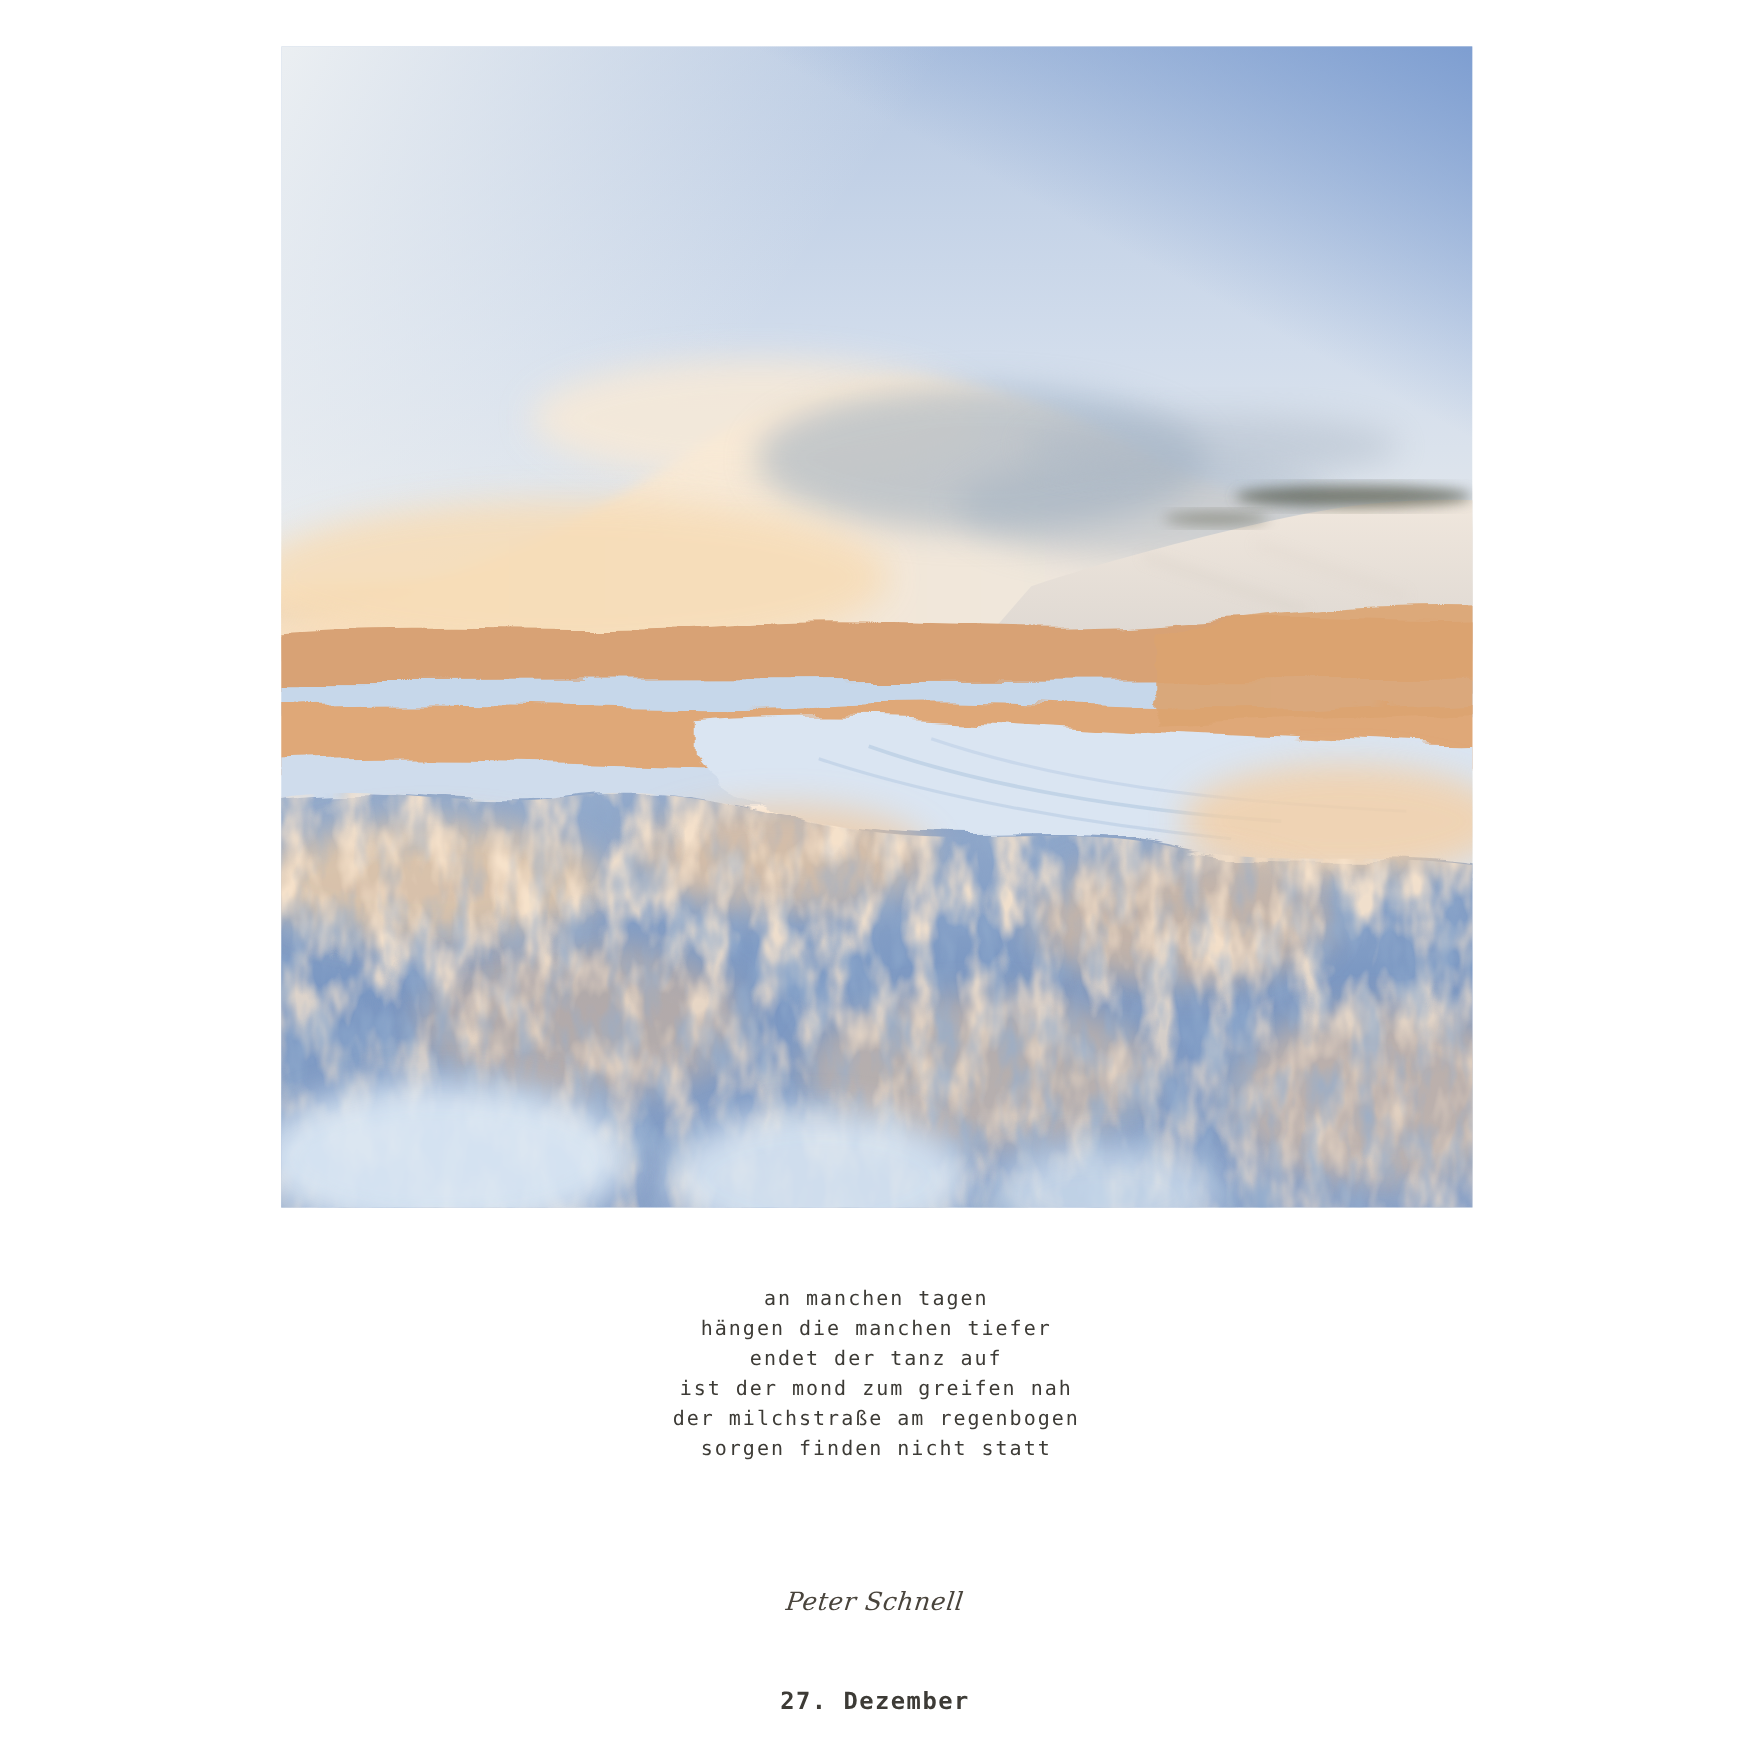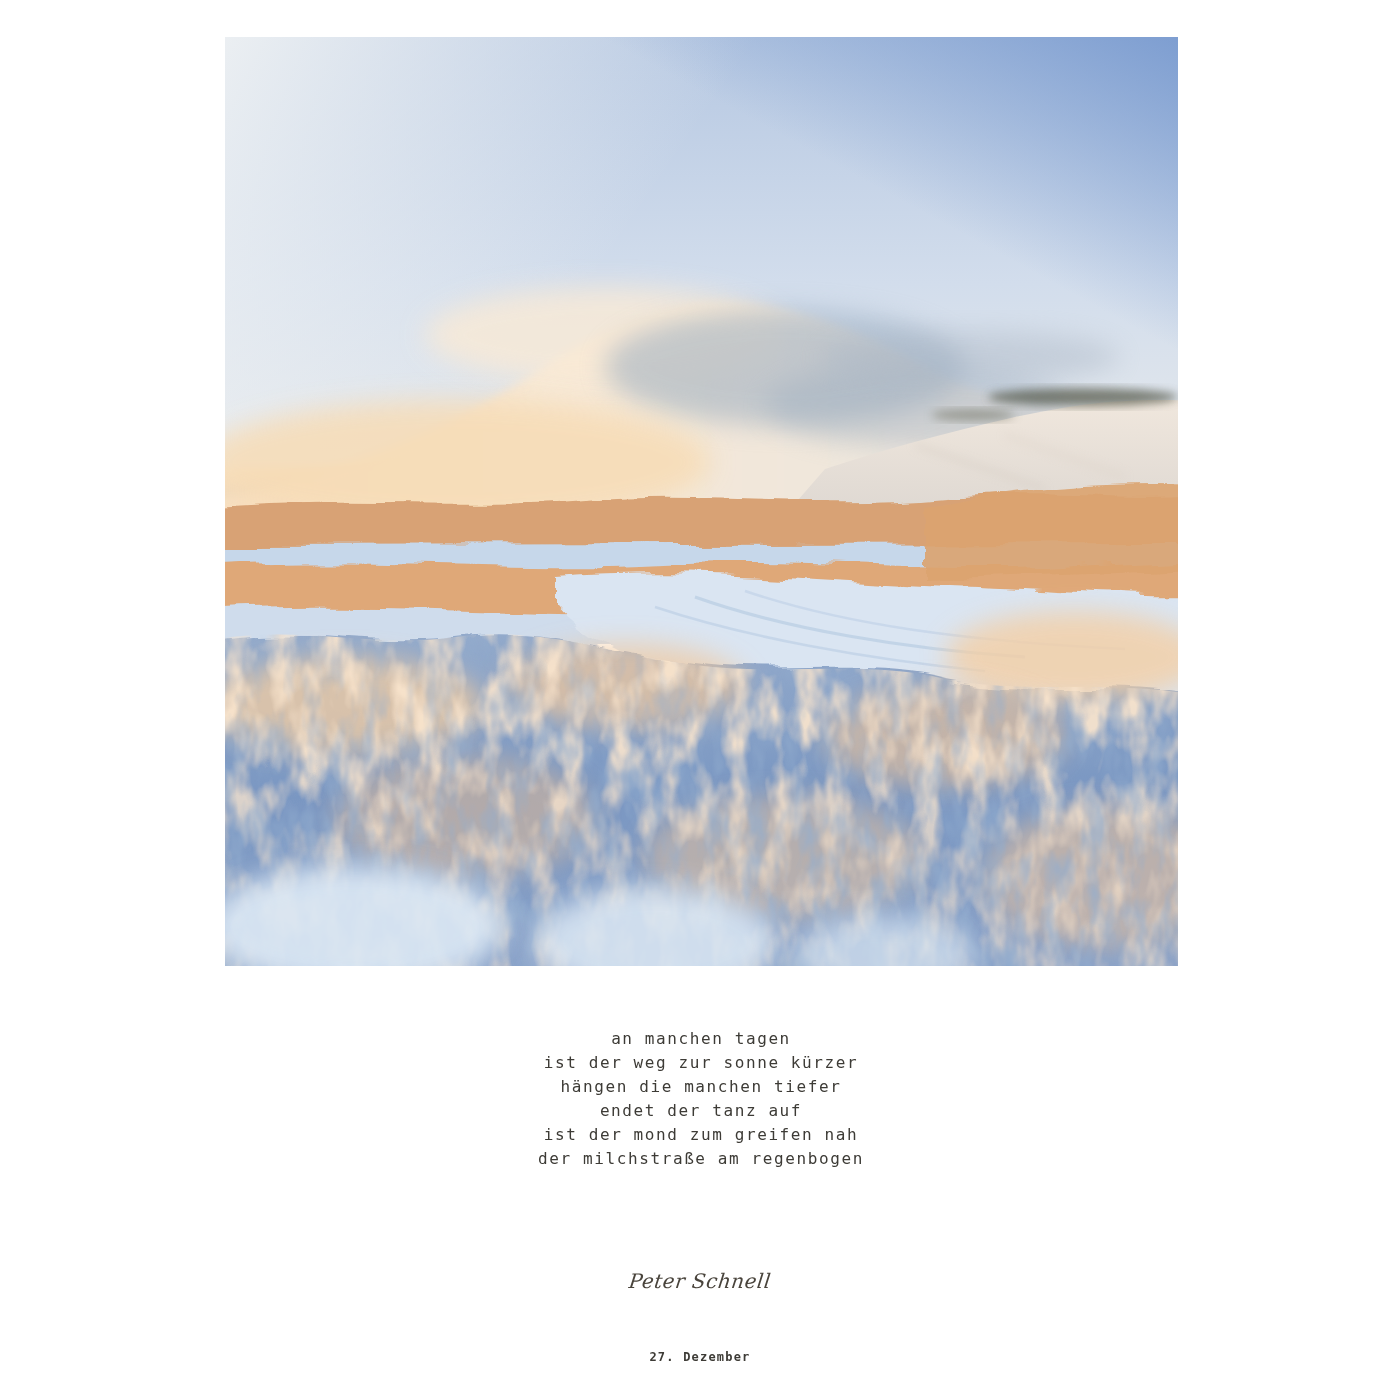--- a/index.html
+++ b/index.html
@@ -9,21 +9,21 @@
   .photo svg{display:block;width:100%;height:100%;}
   .poem{position:absolute;top:1027px;left:1px;width:100%;text-align:center;
         font-family:"DejaVu Sans Mono","Liberation Mono",monospace;
         font-size:16px;line-height:24px;letter-spacing:1.6px;color:#3d3b36;}
   .poem p{margin:0;padding:0;}
   .signature{position:absolute;top:1269px;left:0;width:100%;text-align:center;
         font-family:"DejaVu Serif","Liberation Serif",serif;font-style:italic;
         font-size:20px;color:#49443c;transform:skewX(-7deg);letter-spacing:0.5px;}
   .datefoot{position:absolute;top:1350px;left:0;width:100%;text-align:center;
         font-family:"DejaVu Sans Mono","Liberation Mono",monospace;font-weight:bold;
-        font-size:12px;letter-spacing:1.2px;color:#3d3b36;}
+        font-size:19px;letter-spacing:1.2px;color:#3d3b36;}
 </style>
 </head>
 <body>
 
 <div class="page">
 
   <figure class="photo">
     <svg viewBox="0 0 953 929" preserveAspectRatio="none" xmlns="http://www.w3.org/2000/svg">
       <defs>
         <linearGradient id="skyV" x1="0" y1="0" x2="0" y2="1">
@@ -158,24 +158,24 @@
         <use href="#fgP" fill="url(#fadeB)" filter="url(#spkB)"></use>
         <ellipse cx="130" cy="890" rx="150" ry="62" fill="#dde9f5" opacity="0.9" filter="url(#soft2)"></ellipse>
         <ellipse cx="430" cy="905" rx="120" ry="55" fill="#dce8f4" opacity="0.85" filter="url(#soft2)"></ellipse>
         <ellipse cx="660" cy="918" rx="90" ry="40" fill="#d8e5f2" opacity="0.7" filter="url(#soft2)"></ellipse>
       </g>
     </svg>
   </figure>
 
   <div class="poem">
     <p>an manchen tagen</p>
-    <p>ist der weg zur sonne kürzer</p>
     <p>hängen die manchen tiefer</p>
     <p>endet der tanz auf</p>
     <p>ist der mond zum greifen nah</p>
     <p>der milchstraße am regenbogen</p>
+    <p>sorgen finden nicht statt</p>
   </div>
 
   <div class="signature">Peter Schnell</div>
 
   <div class="datefoot">27. Dezember</div>
 
 </div>
 
 </body></html>

